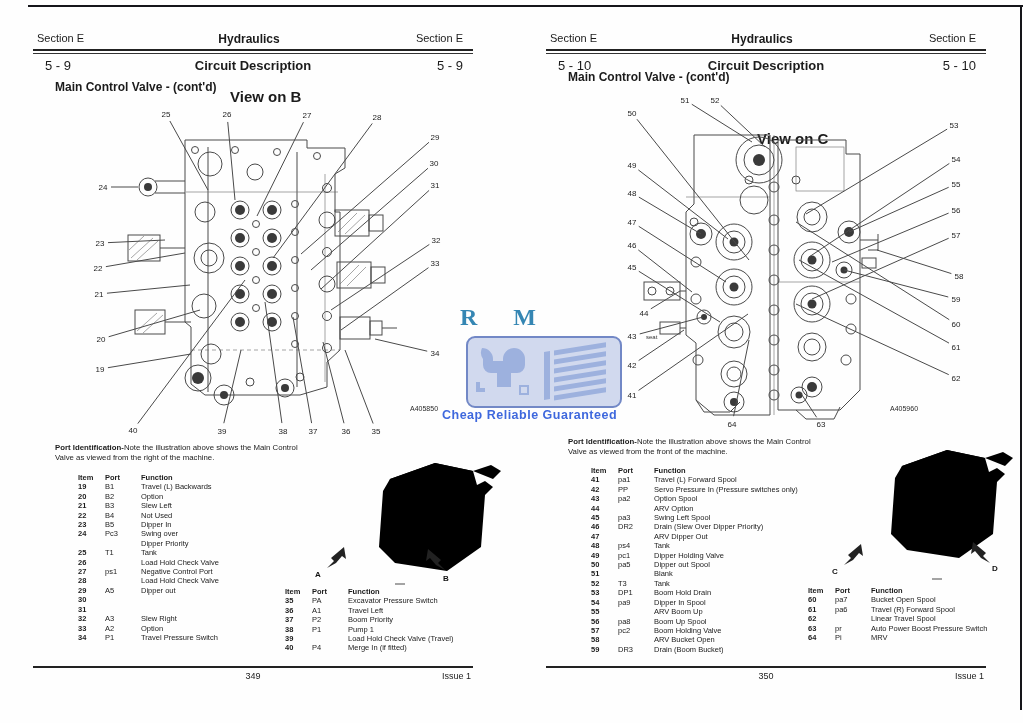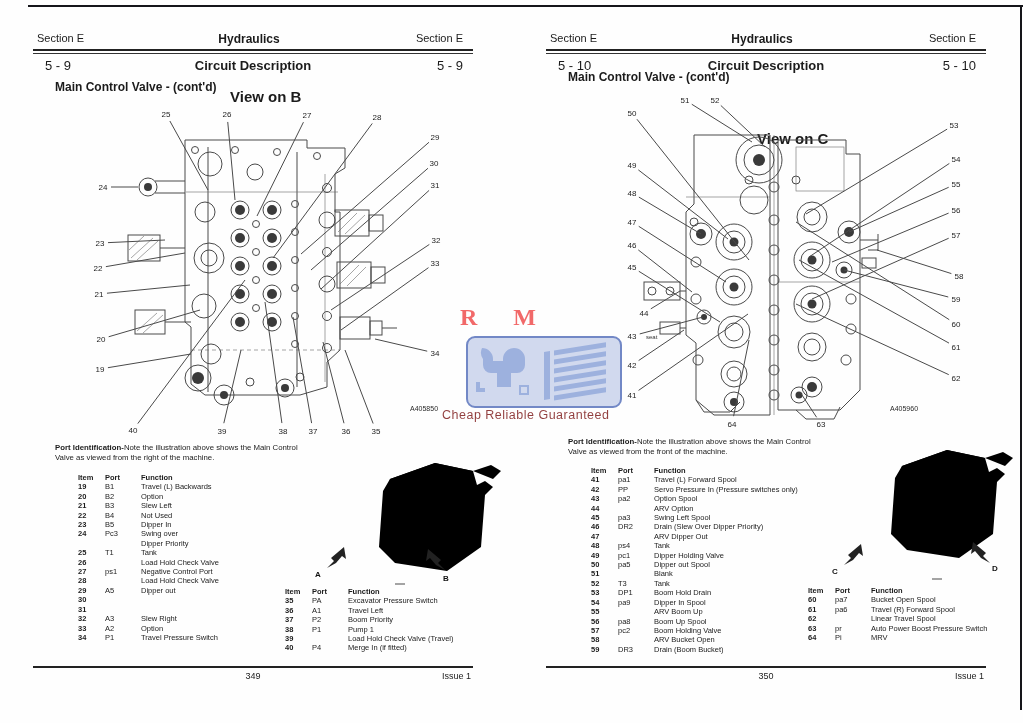--- a/index.html
+++ b/index.html
@@ -42,25 +42,25 @@
   .leader{stroke:#555;stroke-width:0.9;fill:none;}
   .callout{font-family:"Liberation Sans",sans-serif;font-size:8px;fill:#1c1c1c;
            text-anchor:middle;dominant-baseline:central;}
   .isoletter{font-family:"Liberation Sans",sans-serif;font-size:8px;font-weight:bold;fill:#111;}
   .arrow{fill:#222;stroke:none;}
   .seat-note{position:absolute;font-size:6px;color:#333;}
 
   
   .wm{position:absolute;left:440px;top:296px;width:215px;height:132px;z-index:5;pointer-events:none;}
   .wm-letters{position:absolute;left:20px;top:8px;font-family:"Liberation Serif",serif;
-              font-weight:bold;font-size:24px;color:#ef4444;letter-spacing:15px;opacity:.8;}
+              font-weight:bold;font-size:24px;color:#0369a1;letter-spacing:15px;opacity:.8;}
   .wm-box{position:absolute;left:26px;top:40px;width:152px;height:68px;border:2.5px solid #7288c6;
           border-radius:9px;background:rgba(203,212,236,0.88);}
-  .wm-tag{position:absolute;left:2px;top:112px;width:212px;font-size:12.5px;font-weight:normal;
-          color:#7f1d1d;opacity:.85;letter-spacing:.5px;}
+  .wm-tag{position:absolute;left:2px;top:112px;width:212px;font-size:12.5px;font-weight:bold;
+          color:#1d4ed8;opacity:.85;letter-spacing:.5px;}
 </style>
 </head>
 <body>
 
 <div id="canvas">
   <div class="scan-top"></div>
   <div class="scan-right"></div>
 
   <svg width="0" height="0" style="position:absolute">
     <defs>

